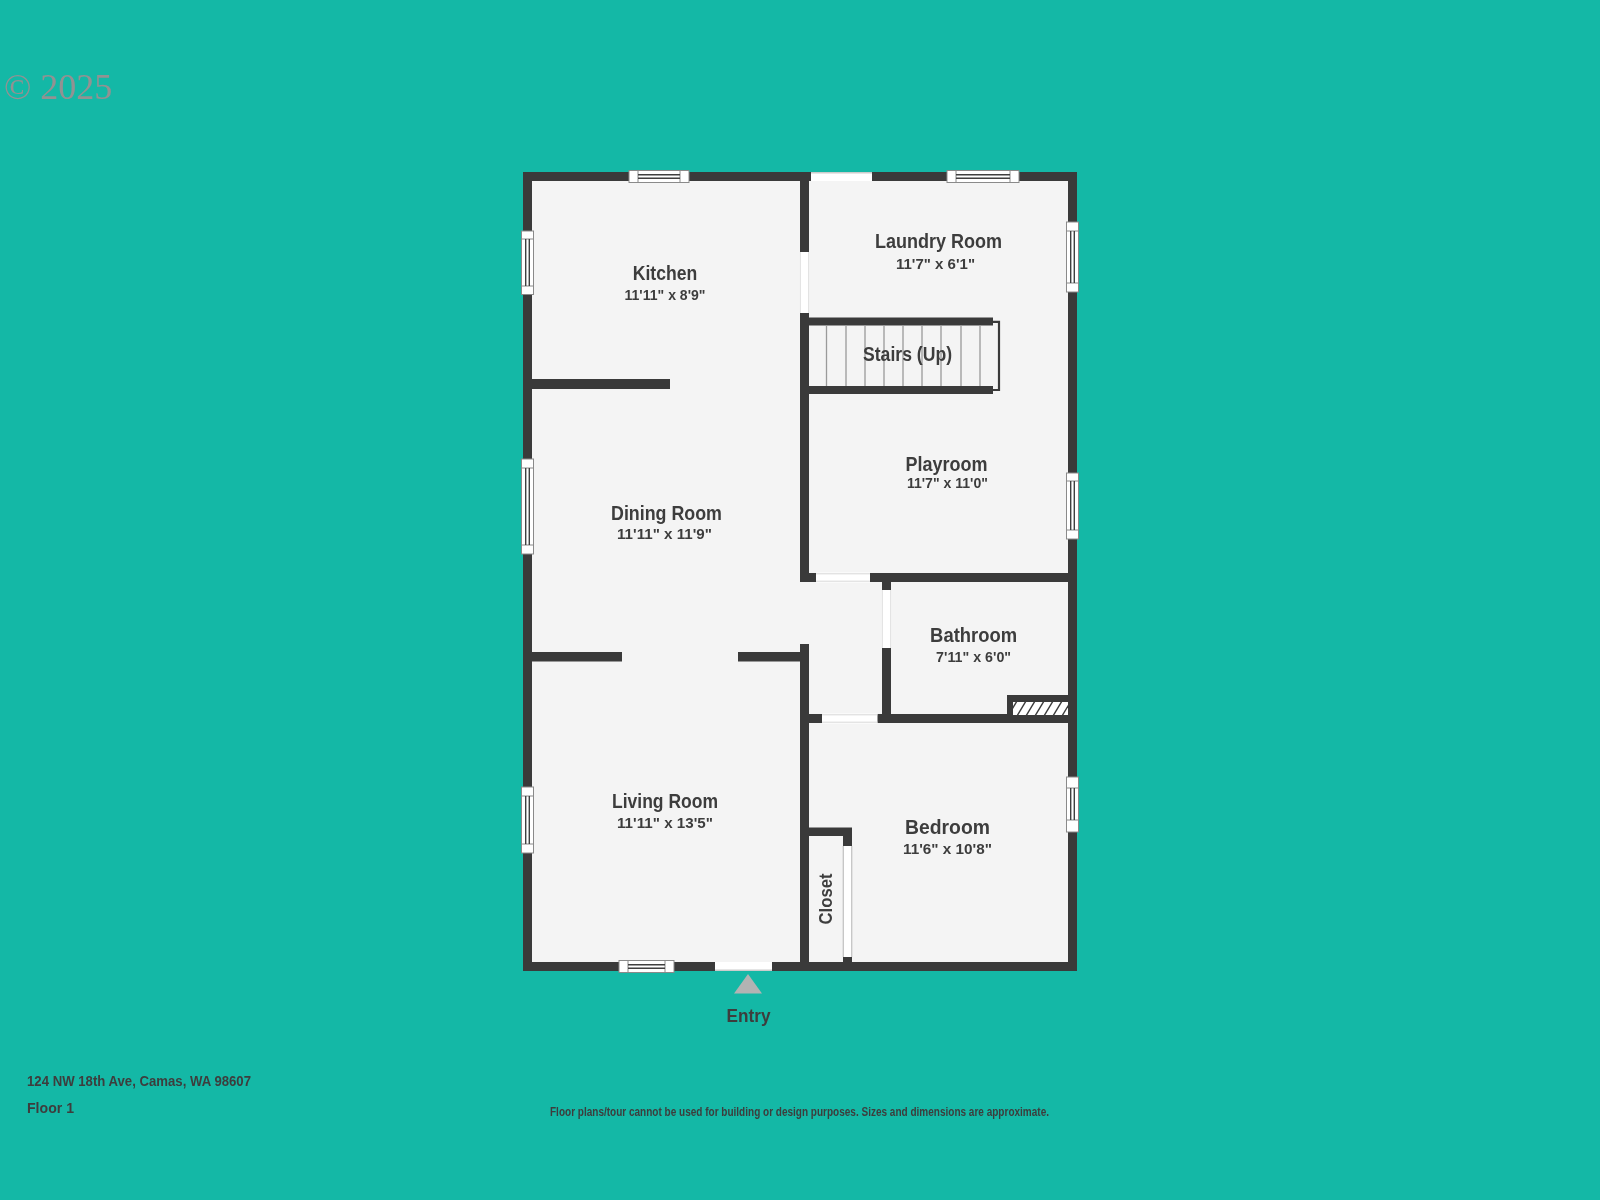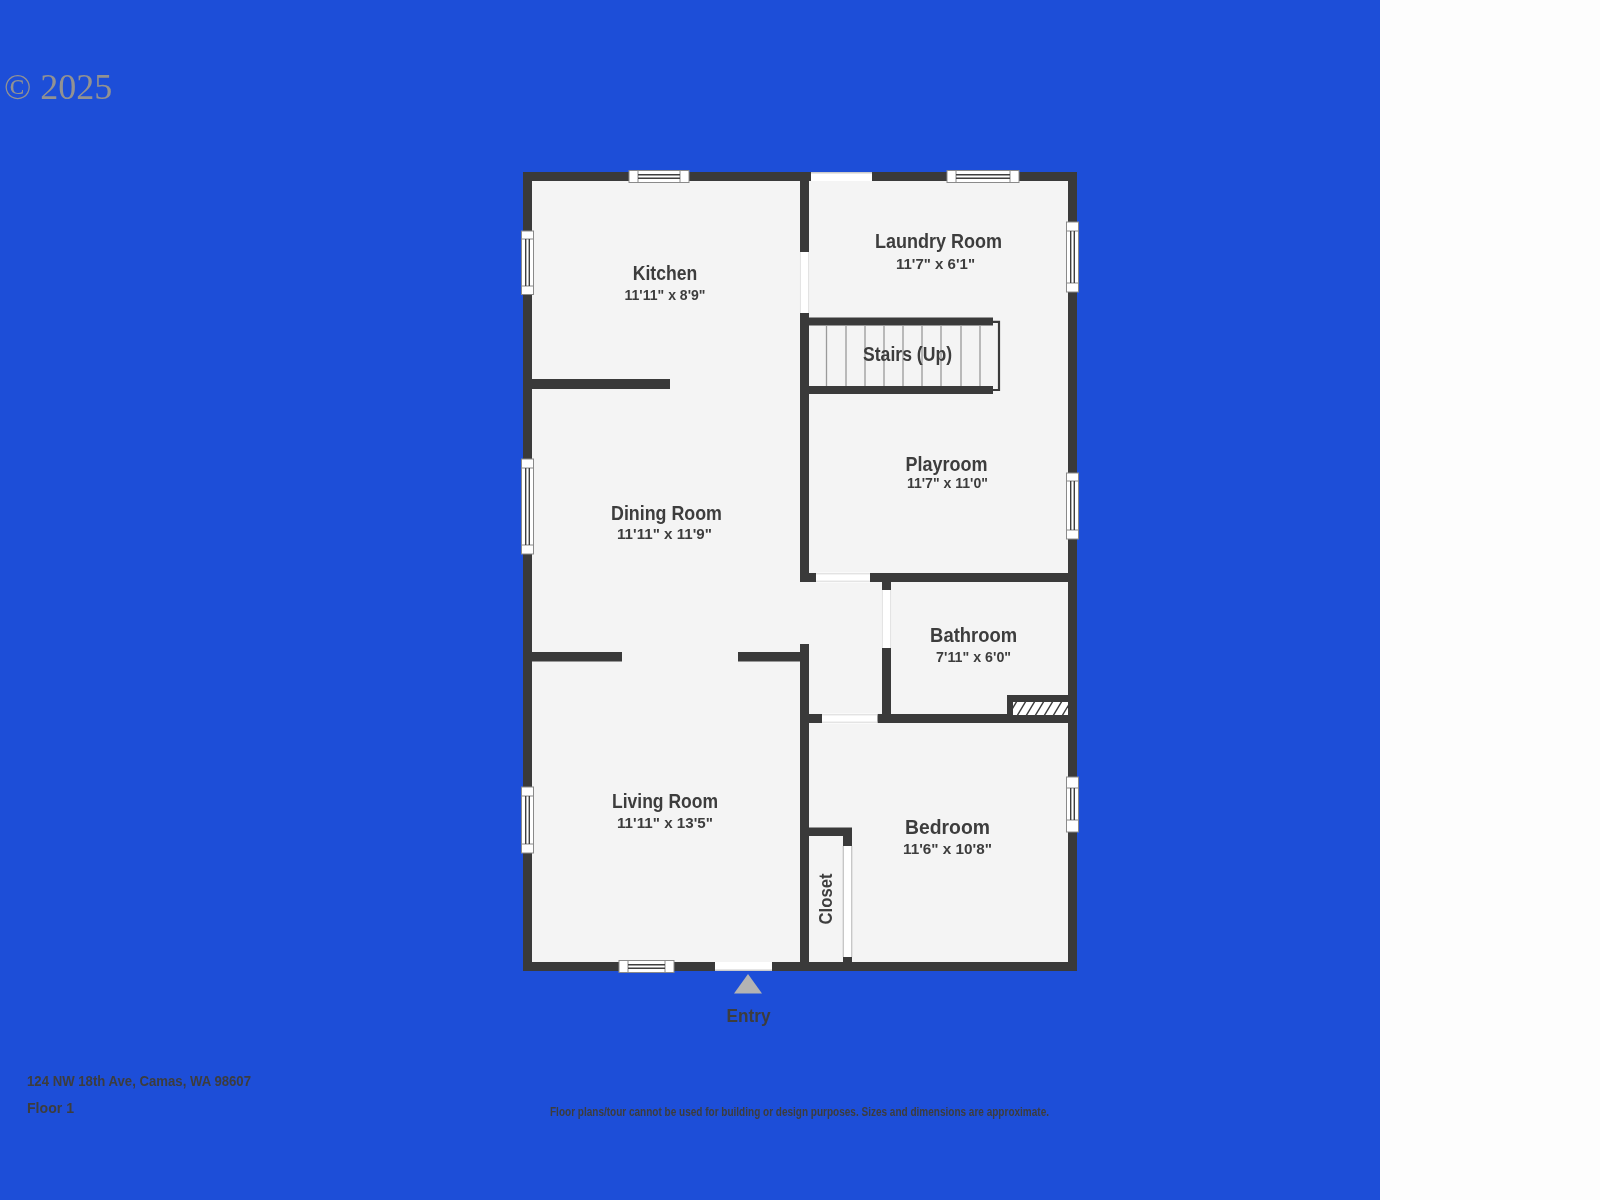--- a/index.html
+++ b/index.html
@@ -1,17 +1,17 @@
 <!DOCTYPE html>
 <html><head>
 <meta charset="utf-8">
 <title>Floor Plan</title>
 <style>
   html,body{margin:0;padding:0;background:#fdfdfd;}
-  #page{width:1380px;height:1200px;position:relative;background:#1d4ed8;font-family:"Liberation Sans",sans-serif;}
+  #page{width:1600px;height:1200px;position:relative;background:#14b8a6;font-family:"Liberation Sans",sans-serif;}
   svg{position:absolute;top:0;left:0;}
   .lbl{font-family:"Liberation Sans",sans-serif;fill:#3d3d3d;font-weight:bold;}
   .nm{font-size:20px;}
   .dm{font-size:15px;}
   .wm{font-family:"Liberation Serif",serif;fill:#929292;font-weight:normal;}
 </style>
 </head>
 <body>
 <div id="page">
 <svg width="1600" height="1200" viewBox="0 0 1600 1200">

